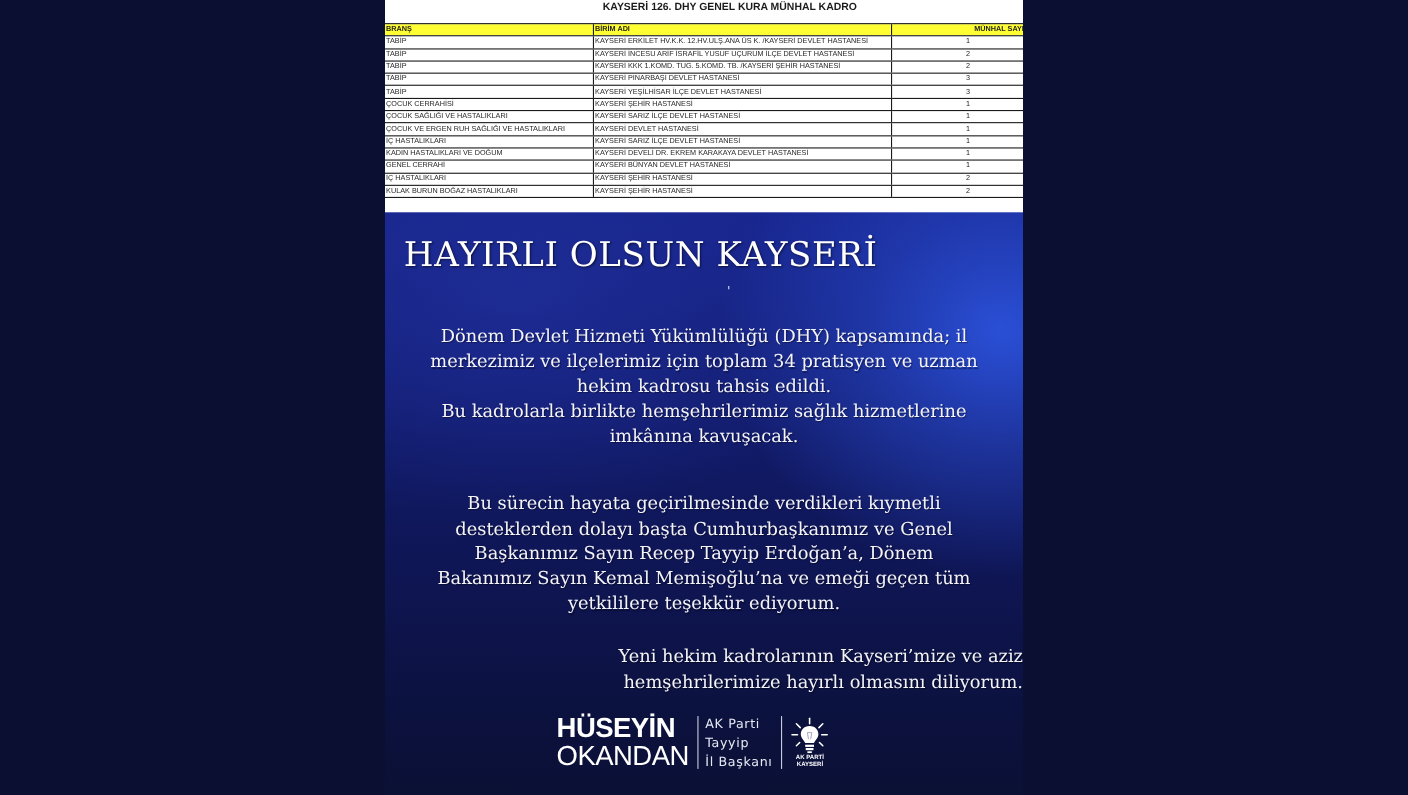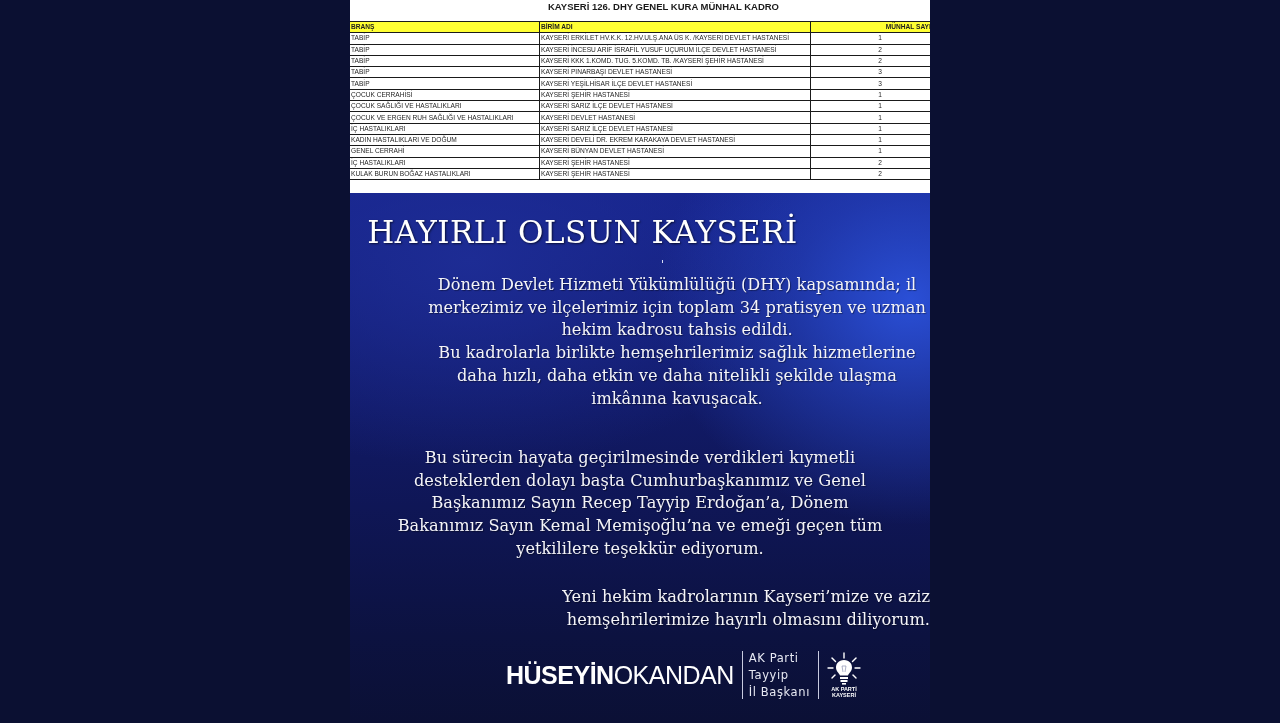--- a/index.html
+++ b/index.html
@@ -76,30 +76,30 @@
 
     .body-text {
       position: absolute; left: 0; width: 580px;
       text-align: center;
       font-family: "DejaVu Serif", serif;
       font-size: 16.2px; line-height: 22.7px;
       color: #f4f4f8;
       text-shadow: 1px 1px 1px rgba(0,0,0,0.4);
     }
     .body-text .line { display: block; white-space: nowrap; }
-    .para1 { top: 274px; padding-left: 37px; }
+    .para1 { top: 295px; }
     .para2 { top: 447px; }
     .para3 { top: 586px; text-align: right; }
 
     
     .signature {
       position: absolute; left: 156px; top: 647px; height: 56px;
       display: flex; align-items: center;
     }
-    .name-block { display: flex; flex-direction: row; color: #ffffff; align-items: center; }
+    .name-block { display: flex; flex-direction: column; color: #ffffff; }
     .name-first {
       font-family: "Liberation Sans", sans-serif; font-weight: bold;
       font-size: 25px; line-height: 24px; letter-spacing: -0.5px;
     }
     .name-last {
       font-family: "Liberation Sans", sans-serif; font-weight: normal;
       font-size: 25px; line-height: 26px; letter-spacing: -0.5px;
     }
     .divider {
       width: 1px; height: 48px; background: #c8cbe0; margin: 0 6px 0 8px;
@@ -206,21 +206,20 @@
   </div>
 
   <div class="headline">HAYIRLI OLSUN KAYSERİ</div>
   <div class="tick"></div>
 
   <div class="body-text para1">
     <span class="line">Dönem Devlet Hizmeti Yükümlülüğü (DHY) kapsamında; il</span>
     <span class="line">merkezimiz ve ilçelerimiz için toplam 34 pratisyen ve uzman</span>
     <span class="line">hekim kadrosu tahsis edildi.</span>
     <span class="line">Bu kadrolarla birlikte hemşehrilerimiz sağlık hizmetlerine</span>
-    <span class="line">daha hızlı, daha etkin ve daha nitelikli şekilde ulaşma</span>
     <span class="line">imkânına kavuşacak.</span>
   </div>
 
   <div class="body-text para2">
     <span class="line">Bu sürecin hayata geçirilmesinde verdikleri kıymetli</span>
     <span class="line">desteklerden dolayı başta Cumhurbaşkanımız ve Genel</span>
     <span class="line">Başkanımız Sayın Recep Tayyip Erdoğan’a, Dönem</span>
     <span class="line">Bakanımız Sayın Kemal Memişoğlu’na ve emeği geçen tüm</span>
     <span class="line">yetkililere teşekkür ediyorum.</span>
   </div>

